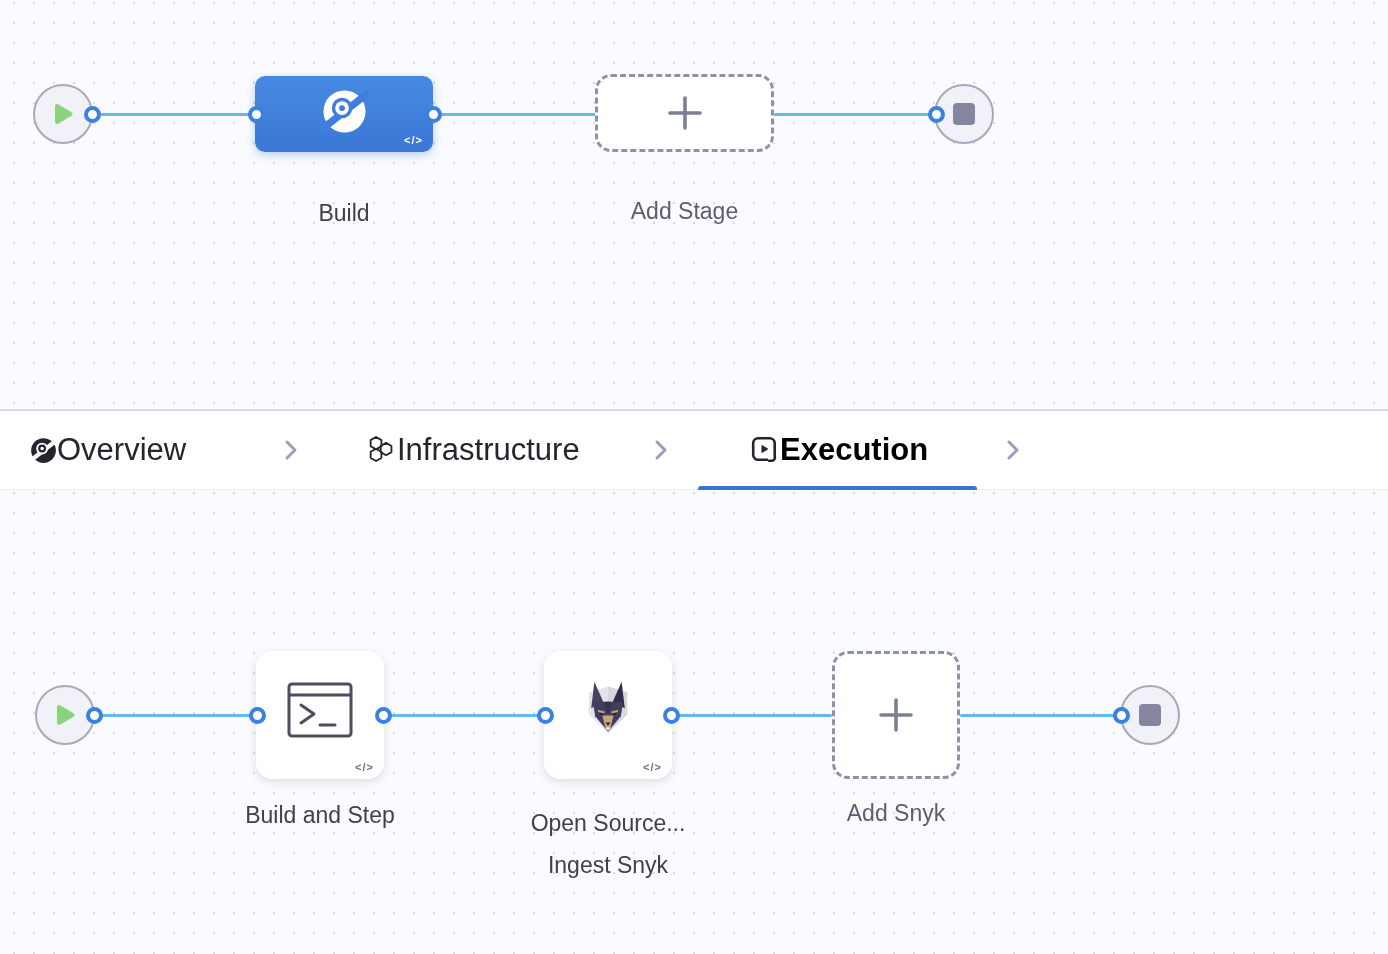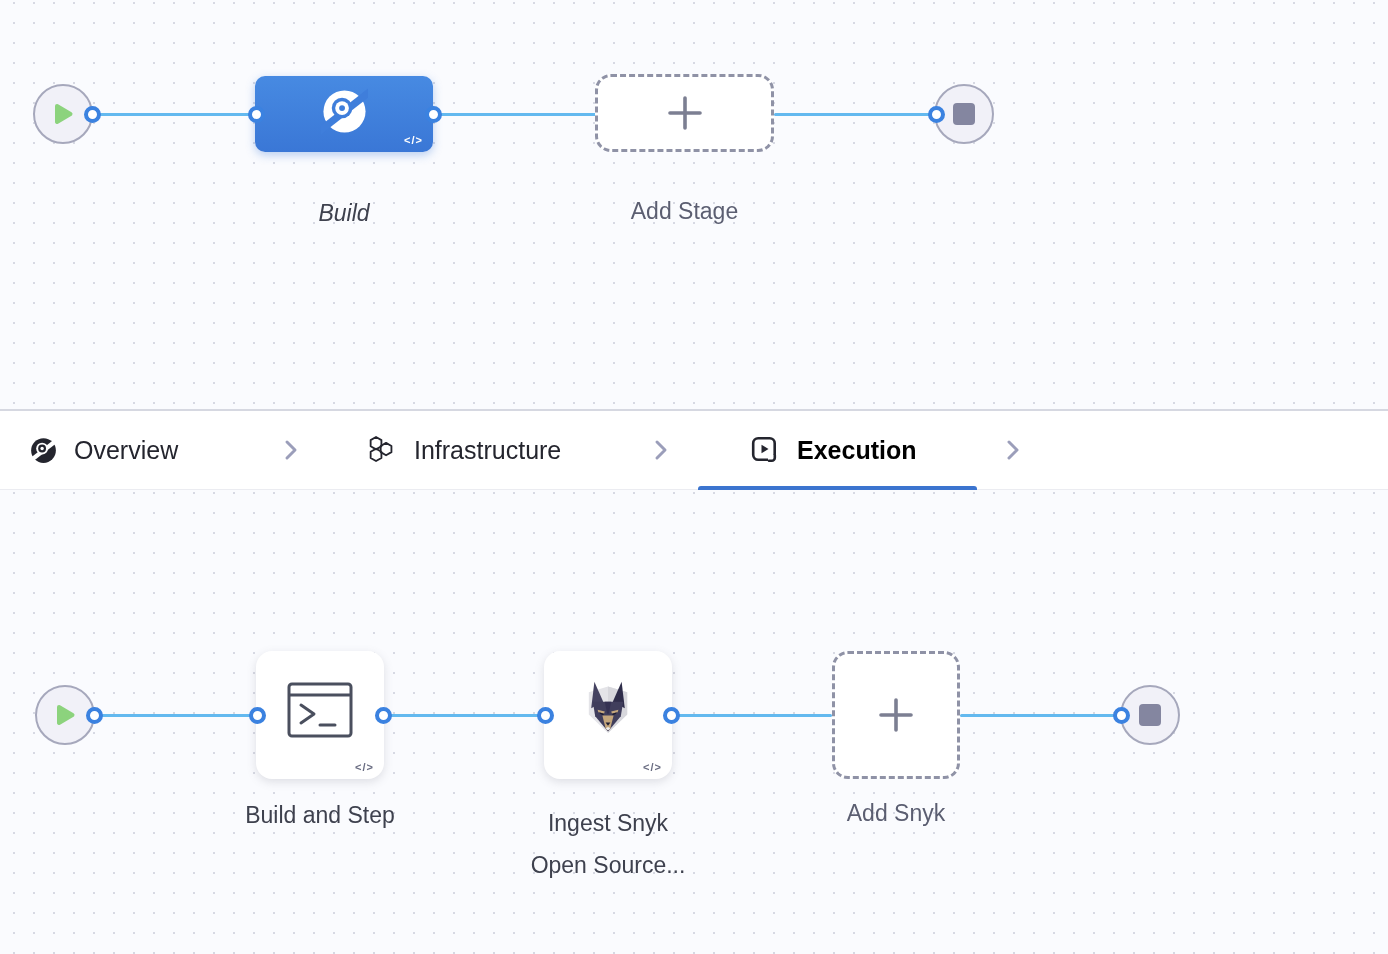--- a/index.html
+++ b/index.html
@@ -53,22 +53,22 @@
     white-space:nowrap;z-index:3;
   }
   .node-label.muted{color:#5b5e71;}
   .stop-square{width:22px;height:22px;border-radius:4px;background:#8486a0;}
   .tabbar{
     position:relative;width:1388px;height:81px;box-sizing:border-box;
     background:#ffffff;border-top:2px solid #d6d8e1;border-bottom:1px solid #ebecf1;
     z-index:10;
   }
   .tab{
-    position:absolute;top:0;height:78px;display:flex;align-items:center;gap:17px;
-    font-size:25px;color:#24252e;cursor:pointer;white-space:nowrap;
+    position:absolute;top:0;height:78px;display:flex;align-items:center;
+    font-size:31px;color:#24252e;cursor:pointer;white-space:nowrap;
   }
   .tab.active{font-weight:700;color:#000000;}
   .tab-chevron{position:absolute;top:26px;}
   .active-underline{
     position:absolute;left:698px;bottom:-1px;width:279px;height:4px;
     background:#3b74cf;border-radius:3px 3px 0 0;z-index:11;
   }
 </style>
 </head>
 <body>
@@ -105,21 +105,21 @@
 
   <div class="terminal-node" style="left:934px;top:84px;">
     <div class="stop-square"></div>
   </div>
 
   <div class="dot" style="left:83.5px;top:105.5px;"></div>
   <div class="dot" style="left:247.5px;top:105.5px;"></div>
   <div class="dot" style="left:424.5px;top:105.5px;"></div>
   <div class="dot" style="left:927.5px;top:105.5px;"></div>
 
-  <div class="node-label" style="left:255px;width:178px;top:200px;font-style:italic;">Build</div>
+  <div class="node-label" style="left:255px;width:178px;top:200px;">Build</div>
   <div class="node-label muted" style="left:595px;width:179px;top:198px;text-align:center;">Add Stage</div>
 </div>
 
 <div class="tabbar">
 
   <div class="tab" style="left:30px;">
     <svg width="27" height="27" viewBox="0 0 48 48">
       <circle cx="24" cy="24" r="22" fill="#24252e"></circle>
       <rect x="-10" y="20.2" width="68" height="7.6" fill="#ffffff" transform="rotate(-38 24 24)"></rect>
       <circle cx="21.5" cy="20.5" r="10.5" fill="#ffffff"></circle>
@@ -225,17 +225,17 @@
 
   <div class="dot" style="left:85.5px;top:216.5px;"></div>
   <div class="dot" style="left:248.5px;top:216.5px;"></div>
   <div class="dot" style="left:374.5px;top:216.5px;"></div>
   <div class="dot" style="left:536.5px;top:216.5px;"></div>
   <div class="dot" style="left:662.5px;top:216.5px;"></div>
   <div class="dot" style="left:1112.5px;top:216.5px;"></div>
 
   <div class="node-label" style="left:216px;width:208px;top:312px;">Build and Step</div>
   <div class="node-label" style="left:484px;width:248px;top:312px;line-height:42px;">
+    <div>Open Source...</div>
     <div>Ingest Snyk</div>
-    <div>Open Source...</div>
   </div>
   <div class="node-label muted" style="left:832px;width:128px;top:310px;">Add Snyk</div>
 </div>
 
 </body></html>

